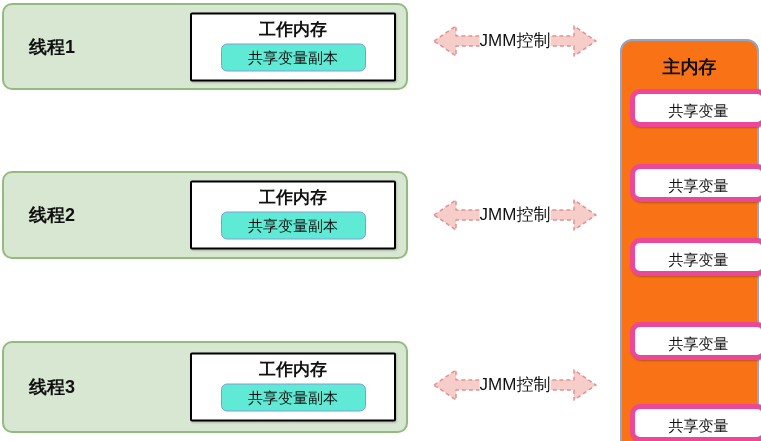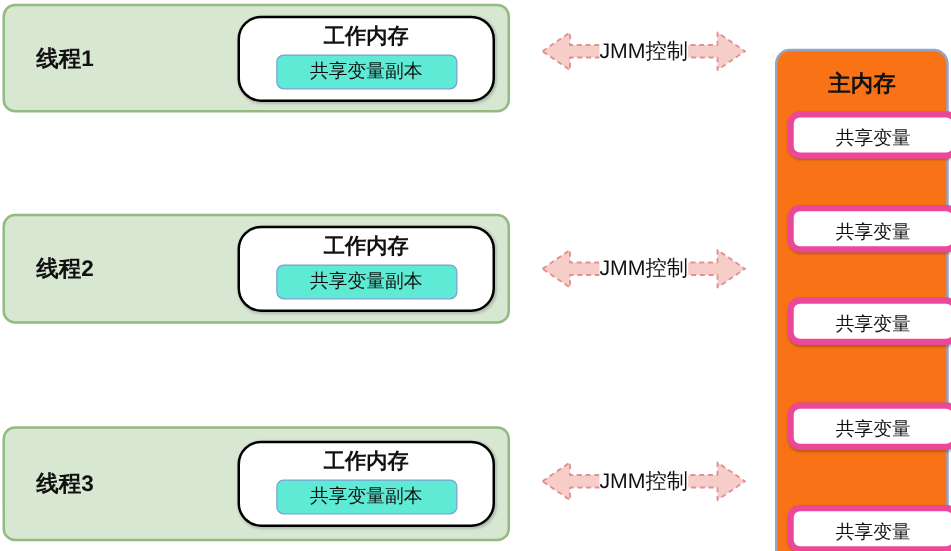--- a/index.html
+++ b/index.html
@@ -41,21 +41,21 @@
   
   .work-memory {
     position: absolute;
     left: 186px;
     top: 50%;
     transform: translateY(-50%);
     width: 206px;
     height: 69px;
     background: #ffffff;
     border: 2px solid #000000;
-    border-radius: 19px;
+    border-radius: 2px;
     box-sizing: border-box;
     text-align: center;
     box-shadow: 1px 1px 2px rgba(0,0,0,0.18);
   }
   .work-title {
     font-size: 17px;
     font-weight: bold;
     padding-top: 4px;
     line-height: 22px;
   }

